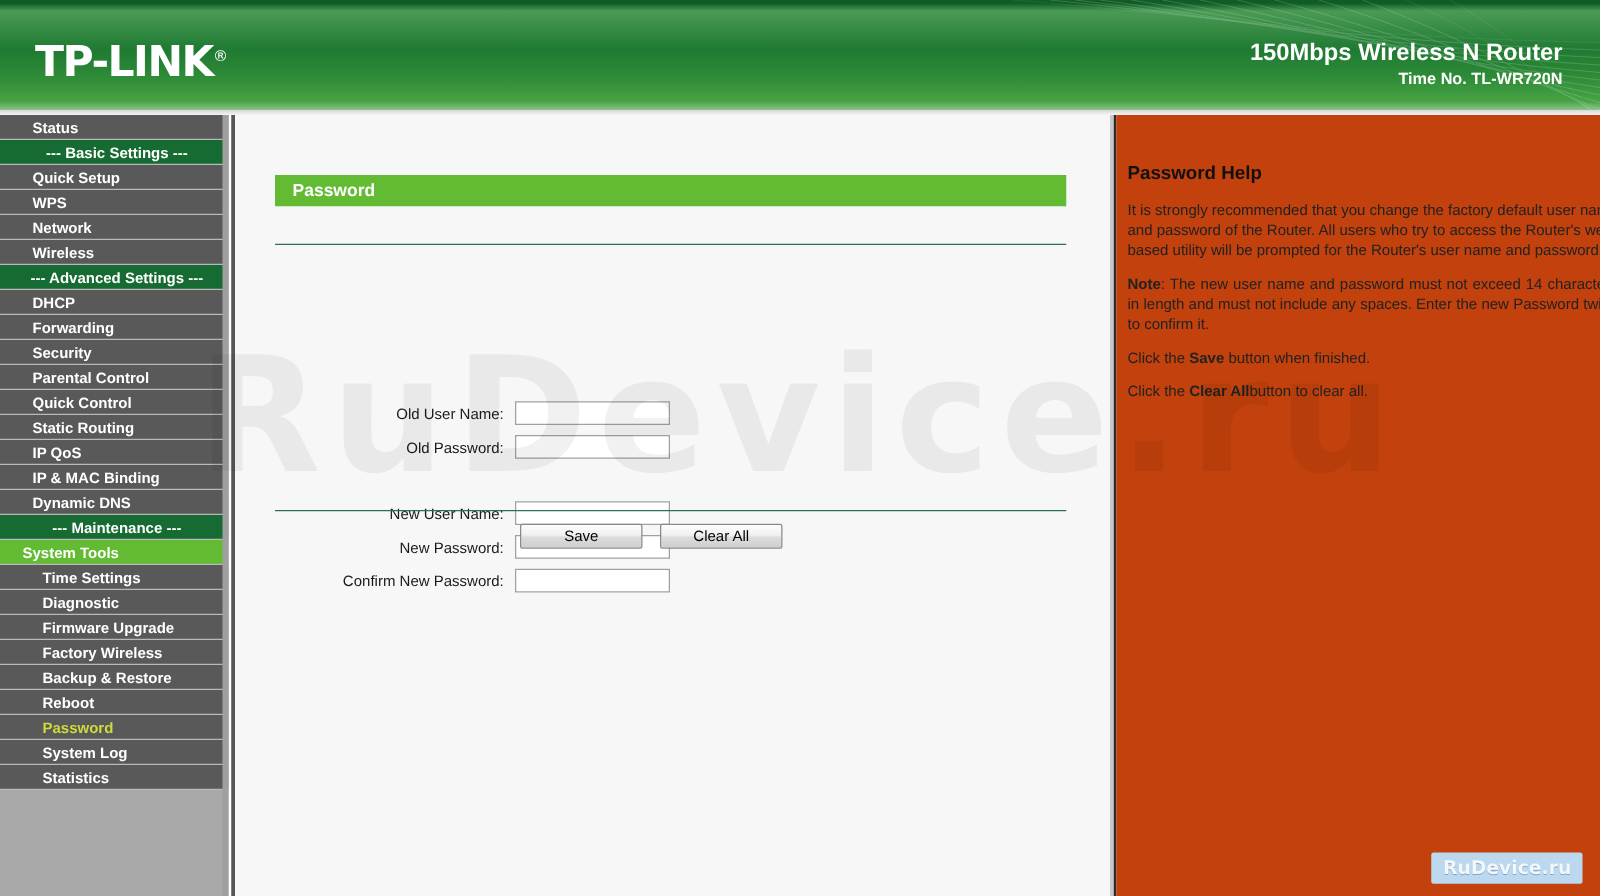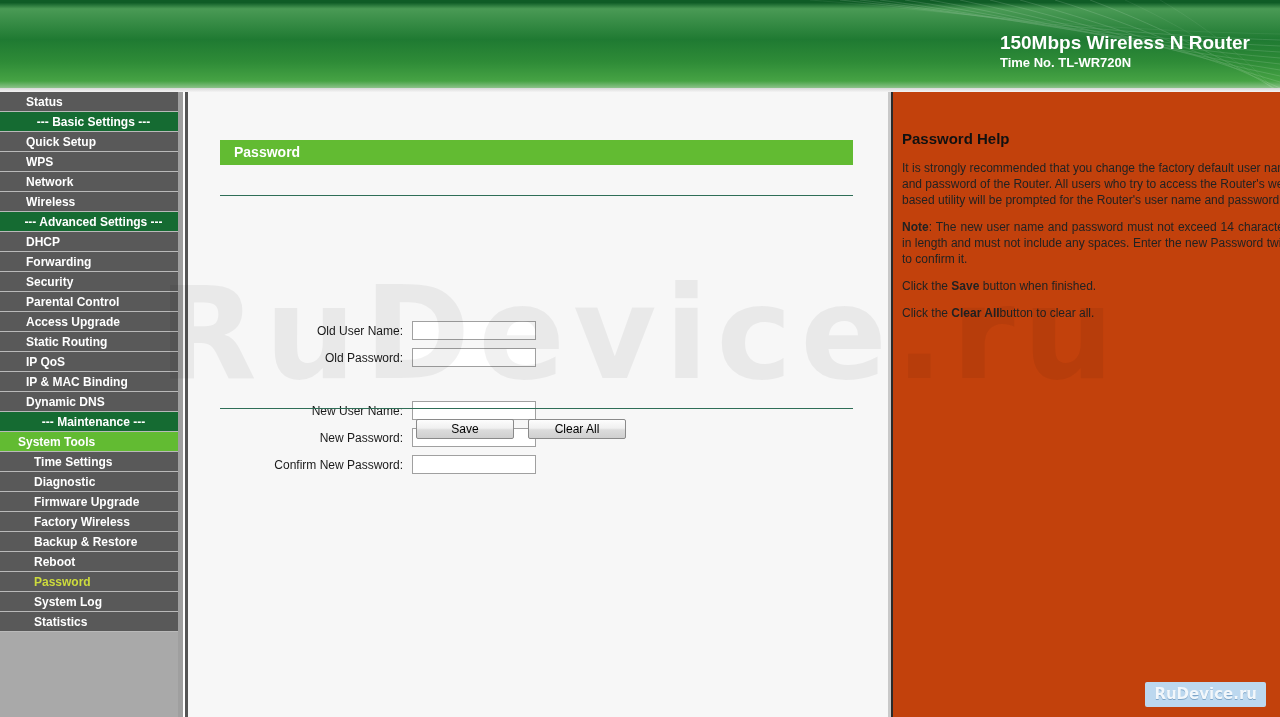--- a/index.html
+++ b/index.html
@@ -28,21 +28,21 @@
   .logo {
     position: absolute; left: 28px; top: 30px;
     color: #ffffff;
     font-size: 34px; font-weight: bold;
     letter-spacing: -1.2px;
     font-family: "DejaVu Sans", sans-serif;
   }
   .logo .reg { font-size: 12px; vertical-align: super; font-weight: normal; }
   .model-block {
     position: absolute; right: 30px; top: 31px;
-    text-align: left; color: #ffffff;
+    text-align: right; color: #ffffff;
   }
   .model-title { font-size: 19px; font-weight: bold; line-height: 23px; }
   .model-no { font-size: 13px; font-weight: bold; line-height: 17px; }
   .header-bottom-line {
     position: absolute; left: 0; top: 88px;
     width: 1280px; height: 4px;
     background: linear-gradient(to bottom, #d8d8d8, #f4f4f4);
   }
 
   
@@ -235,40 +235,41 @@
         <path d="M360,0 C455,26 550,62 620,82"></path>
         <path d="M395,0 C480,26 570,66 620,88"></path>
         <path d="M430,0 C505,28 585,70 620,92"></path>
       </g>
       <g fill="none" stroke="#ffffff" stroke-width="0.5" opacity="0.22">
         <path d="M150,0 C280,10 410,30 620,34"></path>
         <path d="M465,0 C530,30 600,74 620,96"></path>
         <path d="M500,0 C555,32 610,78 620,100"></path>
       </g>
     </svg>
+    <div class="logo"><span>TP-LINK</span><span class="reg">®</span></div>
     <div class="model-block">
       <div class="model-title">150Mbps Wireless N Router</div>
       <div class="model-no">Time No. TL-WR720N</div>
     </div>
   </div>
   <div class="header-bottom-line"></div>
 
   <div class="sidebar" id="sidebar">
       <div class="nav-item">Status</div>
       <div class="nav-item group">--- Basic Settings ---</div>
       <div class="nav-item">Quick Setup</div>
       <div class="nav-item">WPS</div>
       <div class="nav-item">Network</div>
       <div class="nav-item">Wireless</div>
       <div class="nav-item group">--- Advanced Settings ---</div>
       <div class="nav-item">DHCP</div>
       <div class="nav-item">Forwarding</div>
       <div class="nav-item">Security</div>
       <div class="nav-item">Parental Control</div>
-      <div class="nav-item">Access Upgrade</div>
+      <div class="nav-item">Quick Control</div>
       <div class="nav-item">Static Routing</div>
       <div class="nav-item">IP QoS</div>
       <div class="nav-item">IP &amp; MAC Binding</div>
       <div class="nav-item">Dynamic DNS</div>
       <div class="nav-item group">--- Maintenance ---</div>
       <div class="nav-item active-section">System Tools</div>
       <div class="nav-item lvl2">Time Settings</div>
       <div class="nav-item lvl2">Diagnostic</div>
       <div class="nav-item lvl2">Firmware Upgrade</div>
       <div class="nav-item lvl2">Factory Wireless</div>

